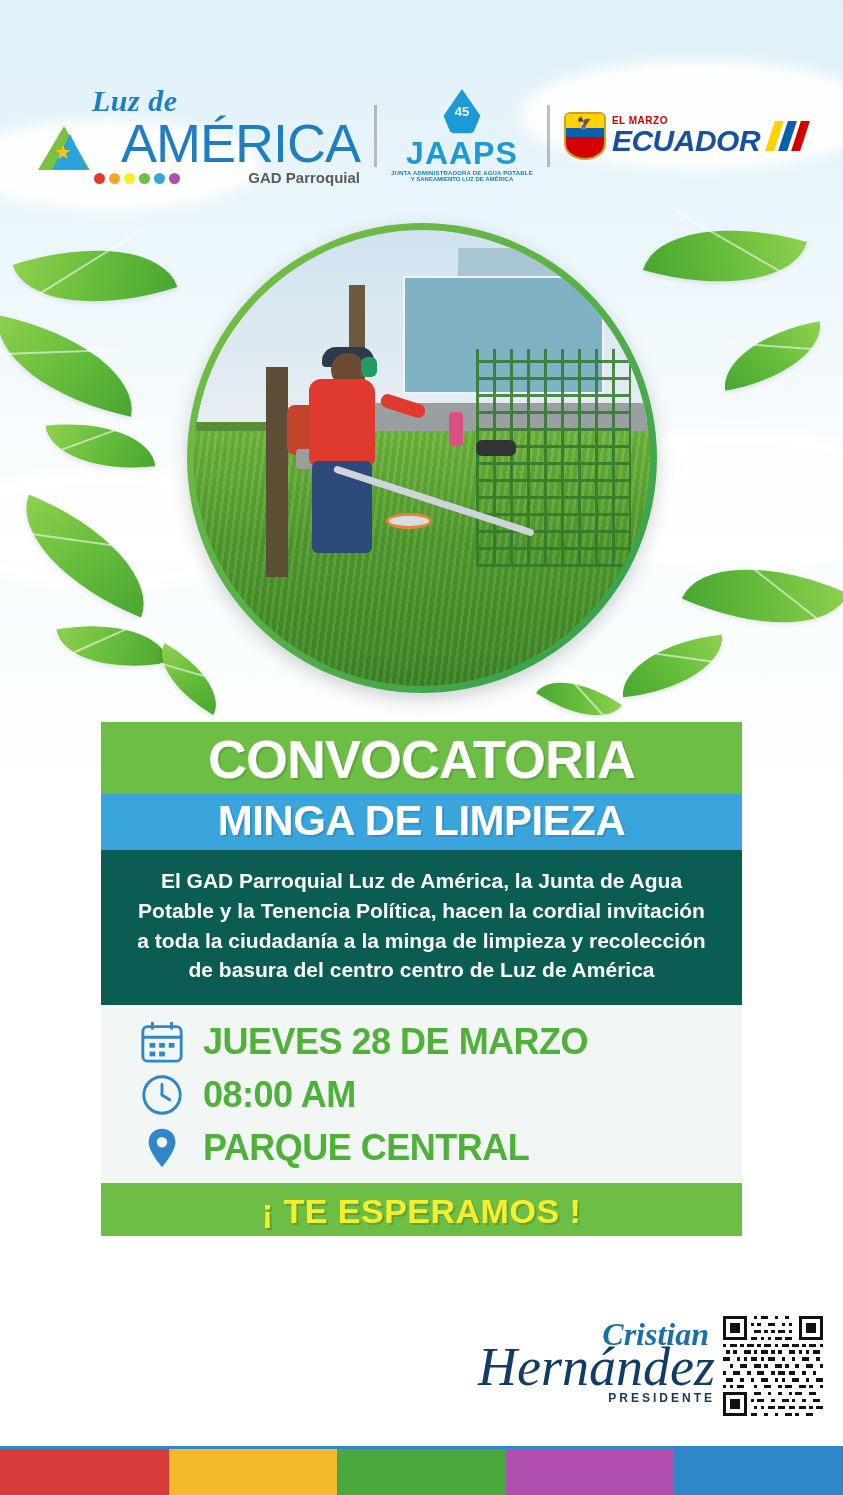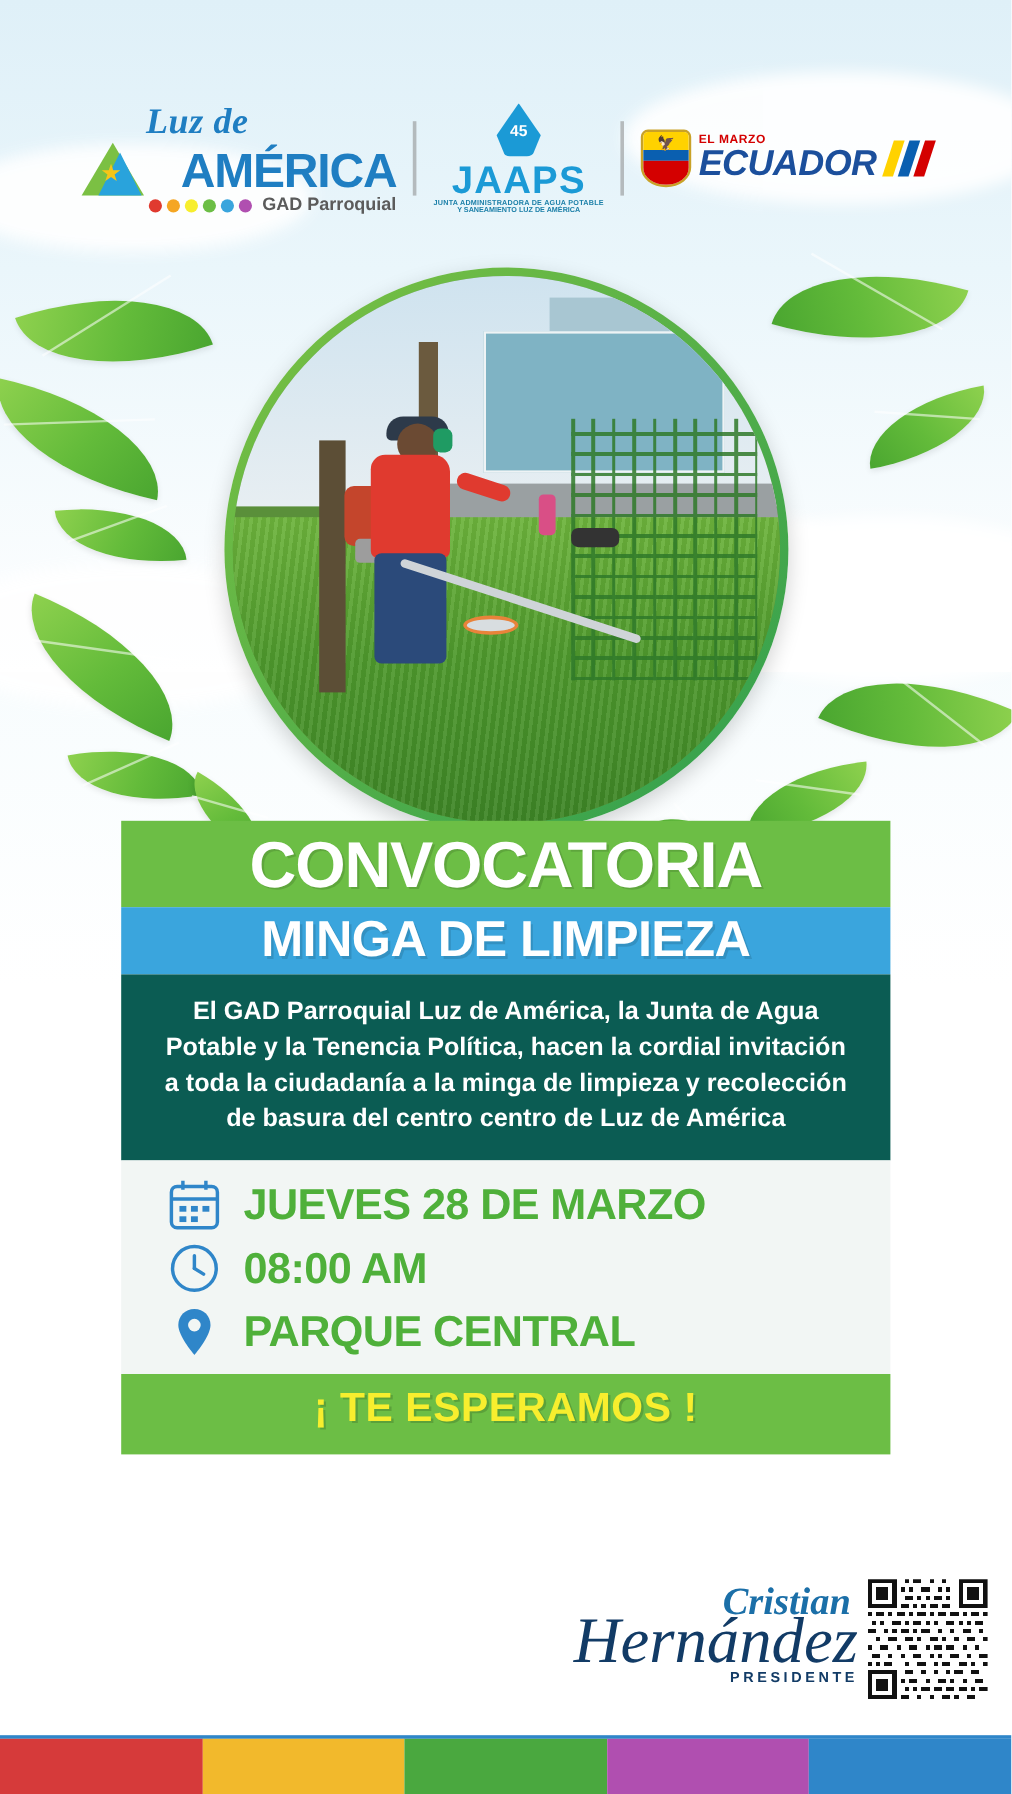--- a/index.html
+++ b/index.html
@@ -69,21 +69,21 @@
     width:0;height:0;
     border-left: 18px solid transparent;
     border-right: 18px solid transparent;
     border-bottom: 36px solid #29a3dc;
   }
   .logo-luz .mark .star {
     position: absolute; bottom: 8px; left: 16px;
     color: #f5c518; font-size: 20px; line-height: 1;
   }
   .logo-luz .america {
-    font-weight: 700; font-size: 40px; letter-spacing: -1px;
+    font-weight: 400; font-size: 54px; letter-spacing: -1px;
     color: #1f7ec2;
     margin-left: 29px;
     -webkit-text-stroke: 0px;
   }
   .logo-luz .dots { display:flex; gap:4px; margin:3px 0 0 56px; }
   .logo-luz .dots i { width:11px; height:11px; border-radius:50%; display:block; }
   .logo-luz .gad {
     font-size: 15px; color:#5b5b5b; font-weight:600;
     text-align:right; margin-top:-14px;
   }
@@ -167,21 +167,21 @@
   .w-mach2{ position:absolute; left:8%; top:96px; width:26px; height:20px; background:#9d9d9d; border-radius:4px; }
   .w-bar  { position:absolute; left:36%; top:112px; width:210px; height:7px; background:#cfd4d8;
             transform: rotate(18deg); transform-origin:left center; border-radius:4px; }
   .w-head2{ position:absolute; left:74%; top:160px; width:46px; height:16px; border-radius:50%;
             background:#d8dde0; border:3px solid #e8833a; }
   .ph-person{ position:absolute; left:56%; top:40%; width:14px; height:34px; background:#d94f86; border-radius:4px;}
   .ph-moto  { position:absolute; left:62%; top:46%; width:40px; height:16px; background:#333; border-radius:6px;}
 
   
   .card {
-    position: absolute; left: 101px; top: 684px; width: 641px;
+    position: absolute; left: 101px; top: 722px; width: 641px;
     z-index: 7;
   }
   .band-green {
     background: #6cbe45; text-align: center; padding: 10px 0 8px;
   }
   .band-green h1 {
     color: #ffffff; font-size: 54px; font-weight: 800; letter-spacing: -1px;
     line-height: 1;
     text-shadow: 2px 2px 0 rgba(0,0,0,.12);
   }
@@ -206,21 +206,21 @@
     display: flex; align-items: center; gap: 18px; margin-bottom: 7px;
   }
   .info-row:last-child { margin-bottom: 0; }
   .info-row .label {
     color: #4fb03a; font-size: 36px; font-weight: 800; letter-spacing: -.5px;
     line-height: 1.05;
   }
   .ic { width: 46px; height: 46px; flex: 0 0 46px; color:#2f86c9; }
   .ic svg { width:100%; height:100%; display:block; }
   .band-foot {
-    background: #6cbe45; text-align: center; padding: 9px 0 19px;
+    background: #6cbe45; text-align: center; padding: 9px 0 5px;
   }
   .band-foot h3 {
     color: #f7ee2e; font-size: 34px; font-weight: 800; letter-spacing: .5px;
     text-shadow: 2px 2px 0 rgba(0,0,0,.15);
   }
 
   
   .sig {
     position: absolute; left: 455px; top: 1318px; width: 260px; text-align: right; z-index: 8;
   }

